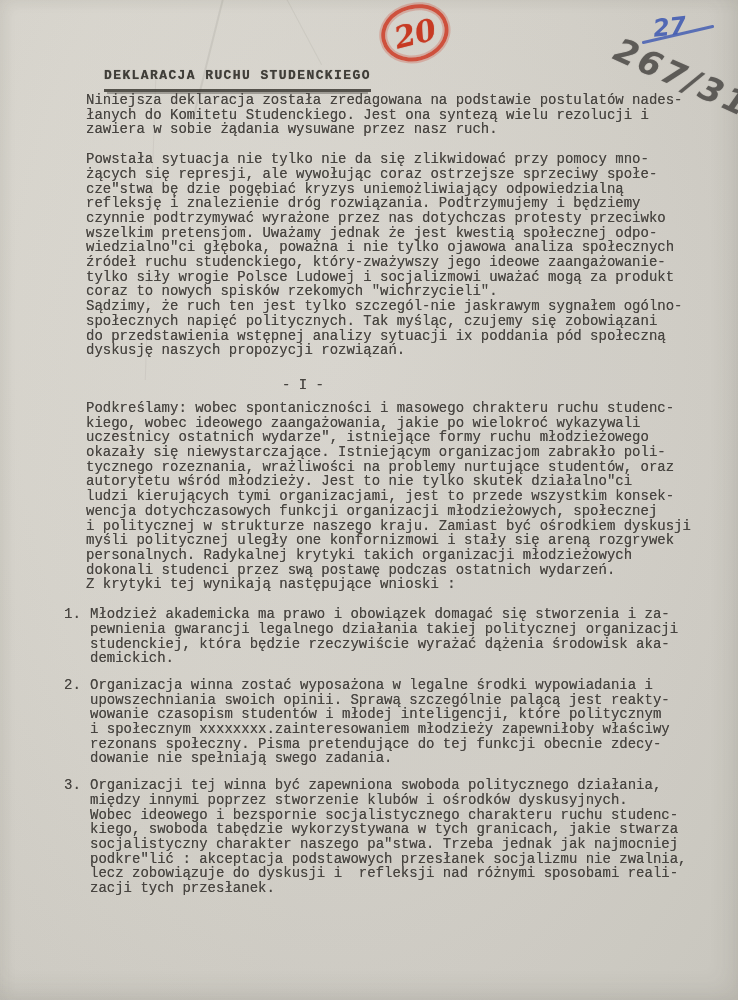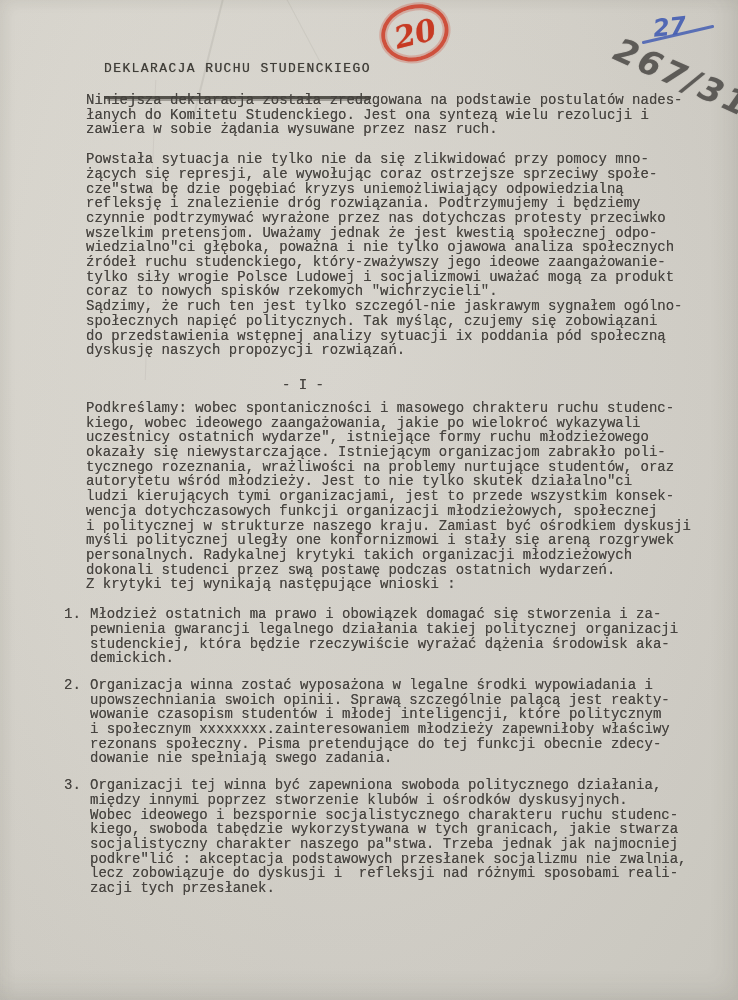--- a/index.html
+++ b/index.html
@@ -14,24 +14,24 @@
     overflow:hidden;
     font-family:"Liberation Mono","DejaVu Sans Mono",monospace;
   }
   
   .crease{position:absolute;background:rgba(80,75,65,0.10);pointer-events:none;}
   .crease.c1{left:208px;top:-10px;width:2px;height:130px;transform:rotate(14deg);}
   .crease.c2{left:150px;top:80px;width:1px;height:300px;transform:rotate(2deg);background:rgba(80,75,65,0.07);}
   .crease.c3{left:300px;top:-20px;width:1px;height:90px;transform:rotate(-28deg);background:rgba(80,75,65,0.08);}
 
   .title{
-    position:absolute;left:104px;top:61px;
-    font-size:13px;font-weight:normal;letter-spacing:1.4px;
+    position:absolute;left:104px;top:68px;
+    font-size:13px;font-weight:bold;letter-spacing:1.4px;
     color:#403e39;
-    padding-bottom:20px;
+    padding-bottom:6px;
     border-bottom:3px solid rgba(55,52,46,0.82);
     box-shadow:0 5px 0 -3px rgba(55,52,46,0.35);
     text-shadow:0 0 0.7px rgba(55,52,46,0.75);
     white-space:pre;
   }
 
   .content{position:absolute;left:86px;top:93px;width:630px;}
   .para{
     font-size:14px;line-height:14.7px;
     color:#474440;
@@ -148,21 +148,21 @@
 wencja dotychczasowych funkcji organizacji młodzieżowych, społecznej
 i politycznej w strukturze naszego kraju. Zamiast być ośrodkiem dyskusji
 myśli politycznej uległy one konfornizmowi i stały się areną rozgrywek
 personalnych. Radykalnej krytyki takich organizacji młodzieżowych
 dokonali studenci przez swą postawę podczas ostatnich wydarzeń.
 Z krytyki tej wynikają następujące wnioski :</div>
 
     <div class="items">
       <div class="item">
         <span class="item-num">1.</span>
-        <div class="item-text">Młodzież ostatnich ma prawo i obowiązek domagać się stworzenia i za-
+        <div class="item-text">Młodzież akademicka ma prawo i obowiązek domagać się stworzenia i za-
 pewnienia gwarancji legalnego działania takiej politycznej organizacji
 studenckiej, która będzie rzeczywiście wyrażać dążenia środowisk aka-
 demickich.</div>
       </div>
       <div class="item">
         <span class="item-num">2.</span>
         <div class="item-text">Organizacja winna zostać wyposażona w legalne środki wypowiadania i
 upowszechniania swoich opinii. Sprawą szczególnie palącą jest reakty-
 wowanie czasopism studentów i młodej inteligencji, które politycznym
 i społecznym xxxxxxxx.zainteresowaniem młodzieży zapewniłoby właściwy

